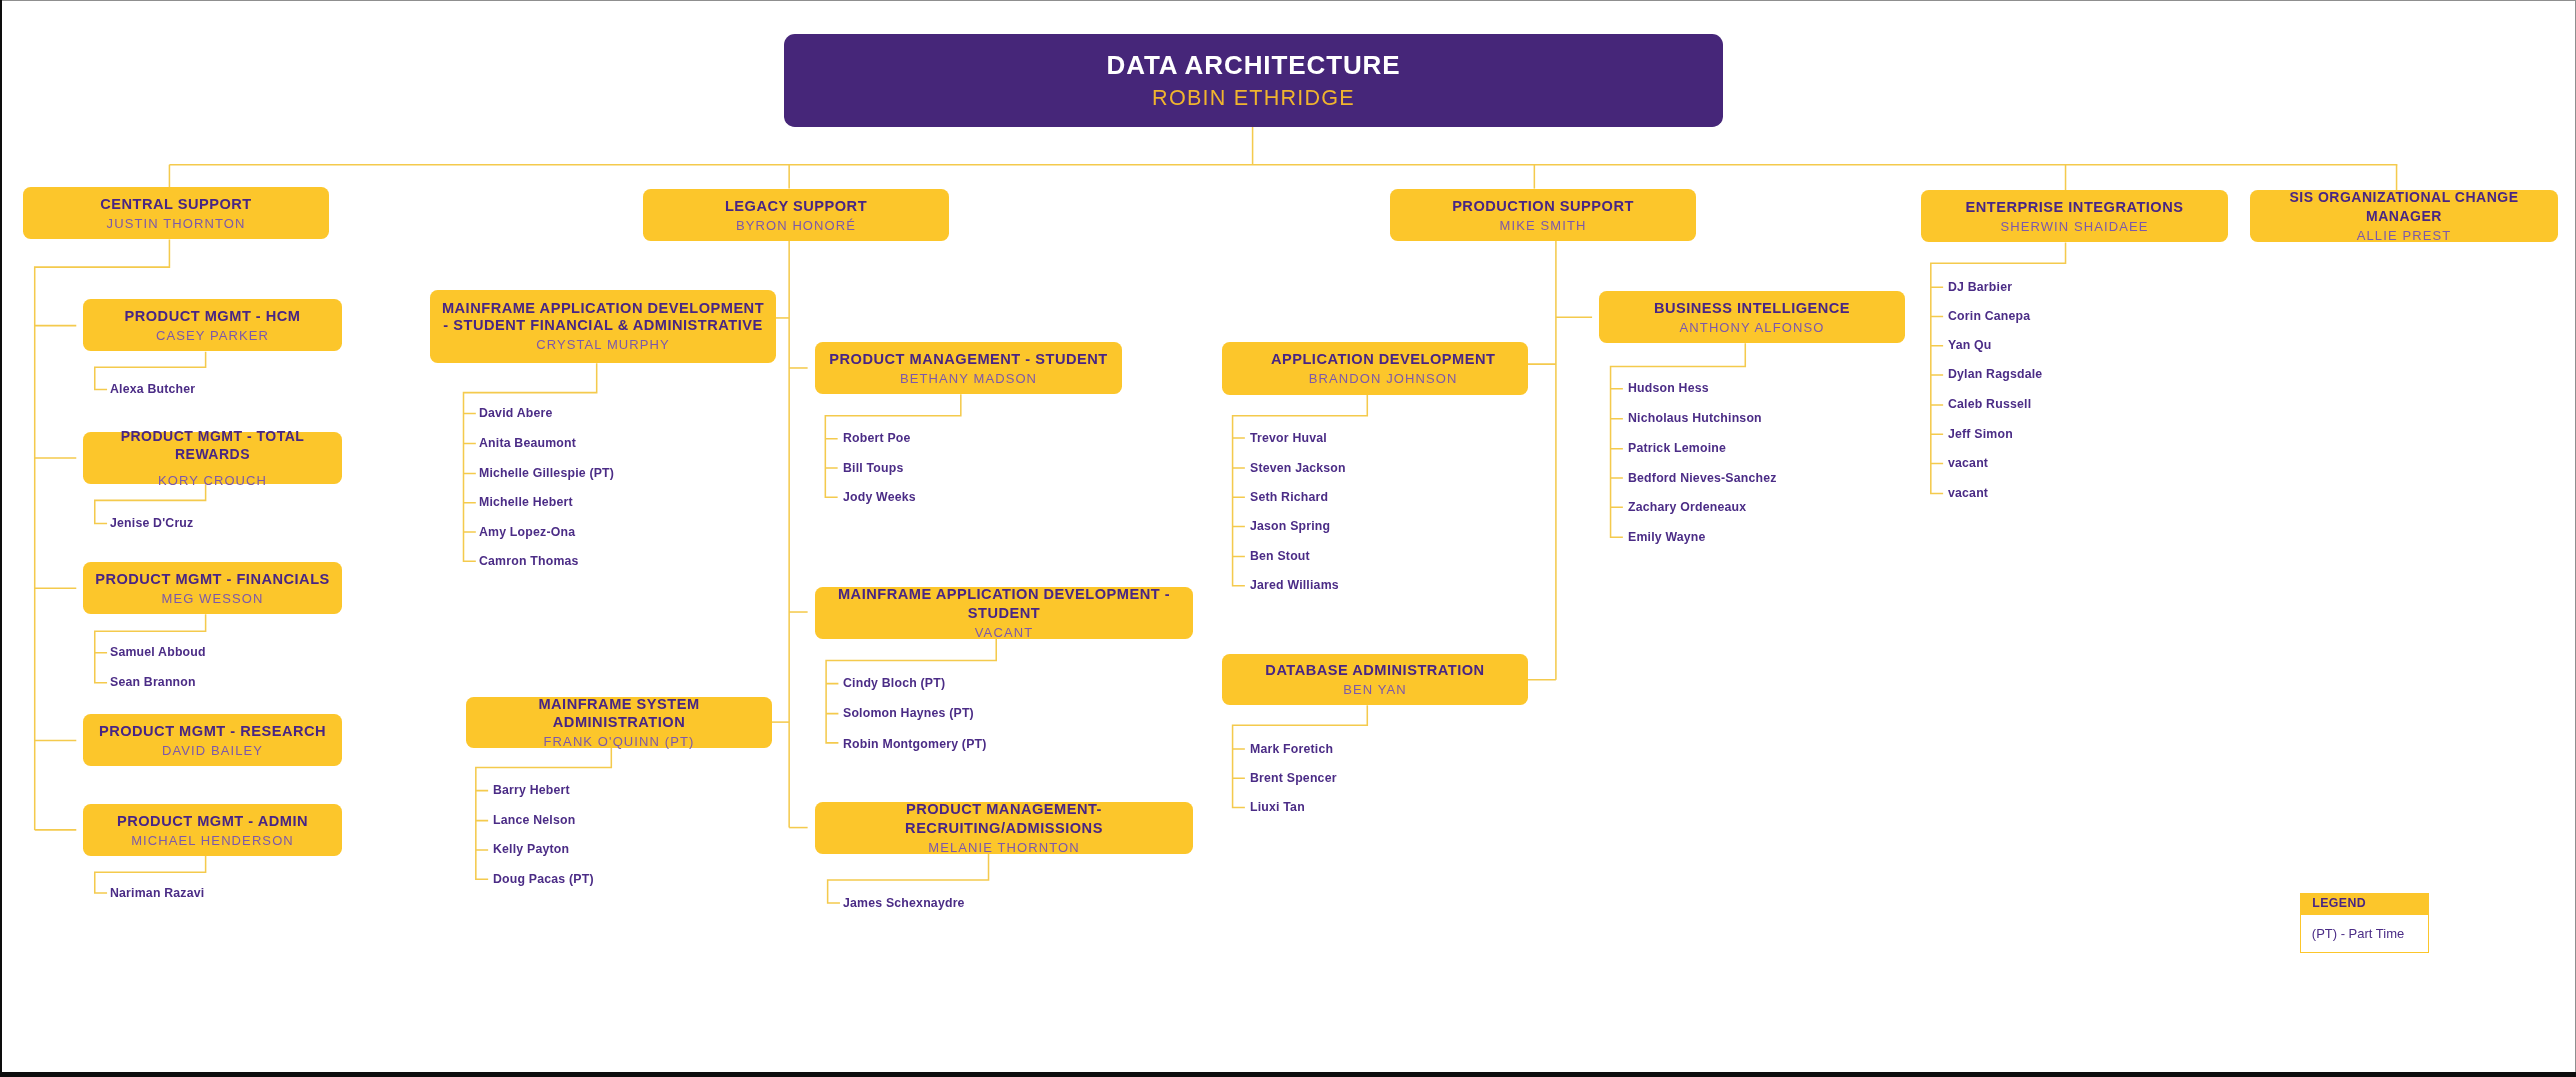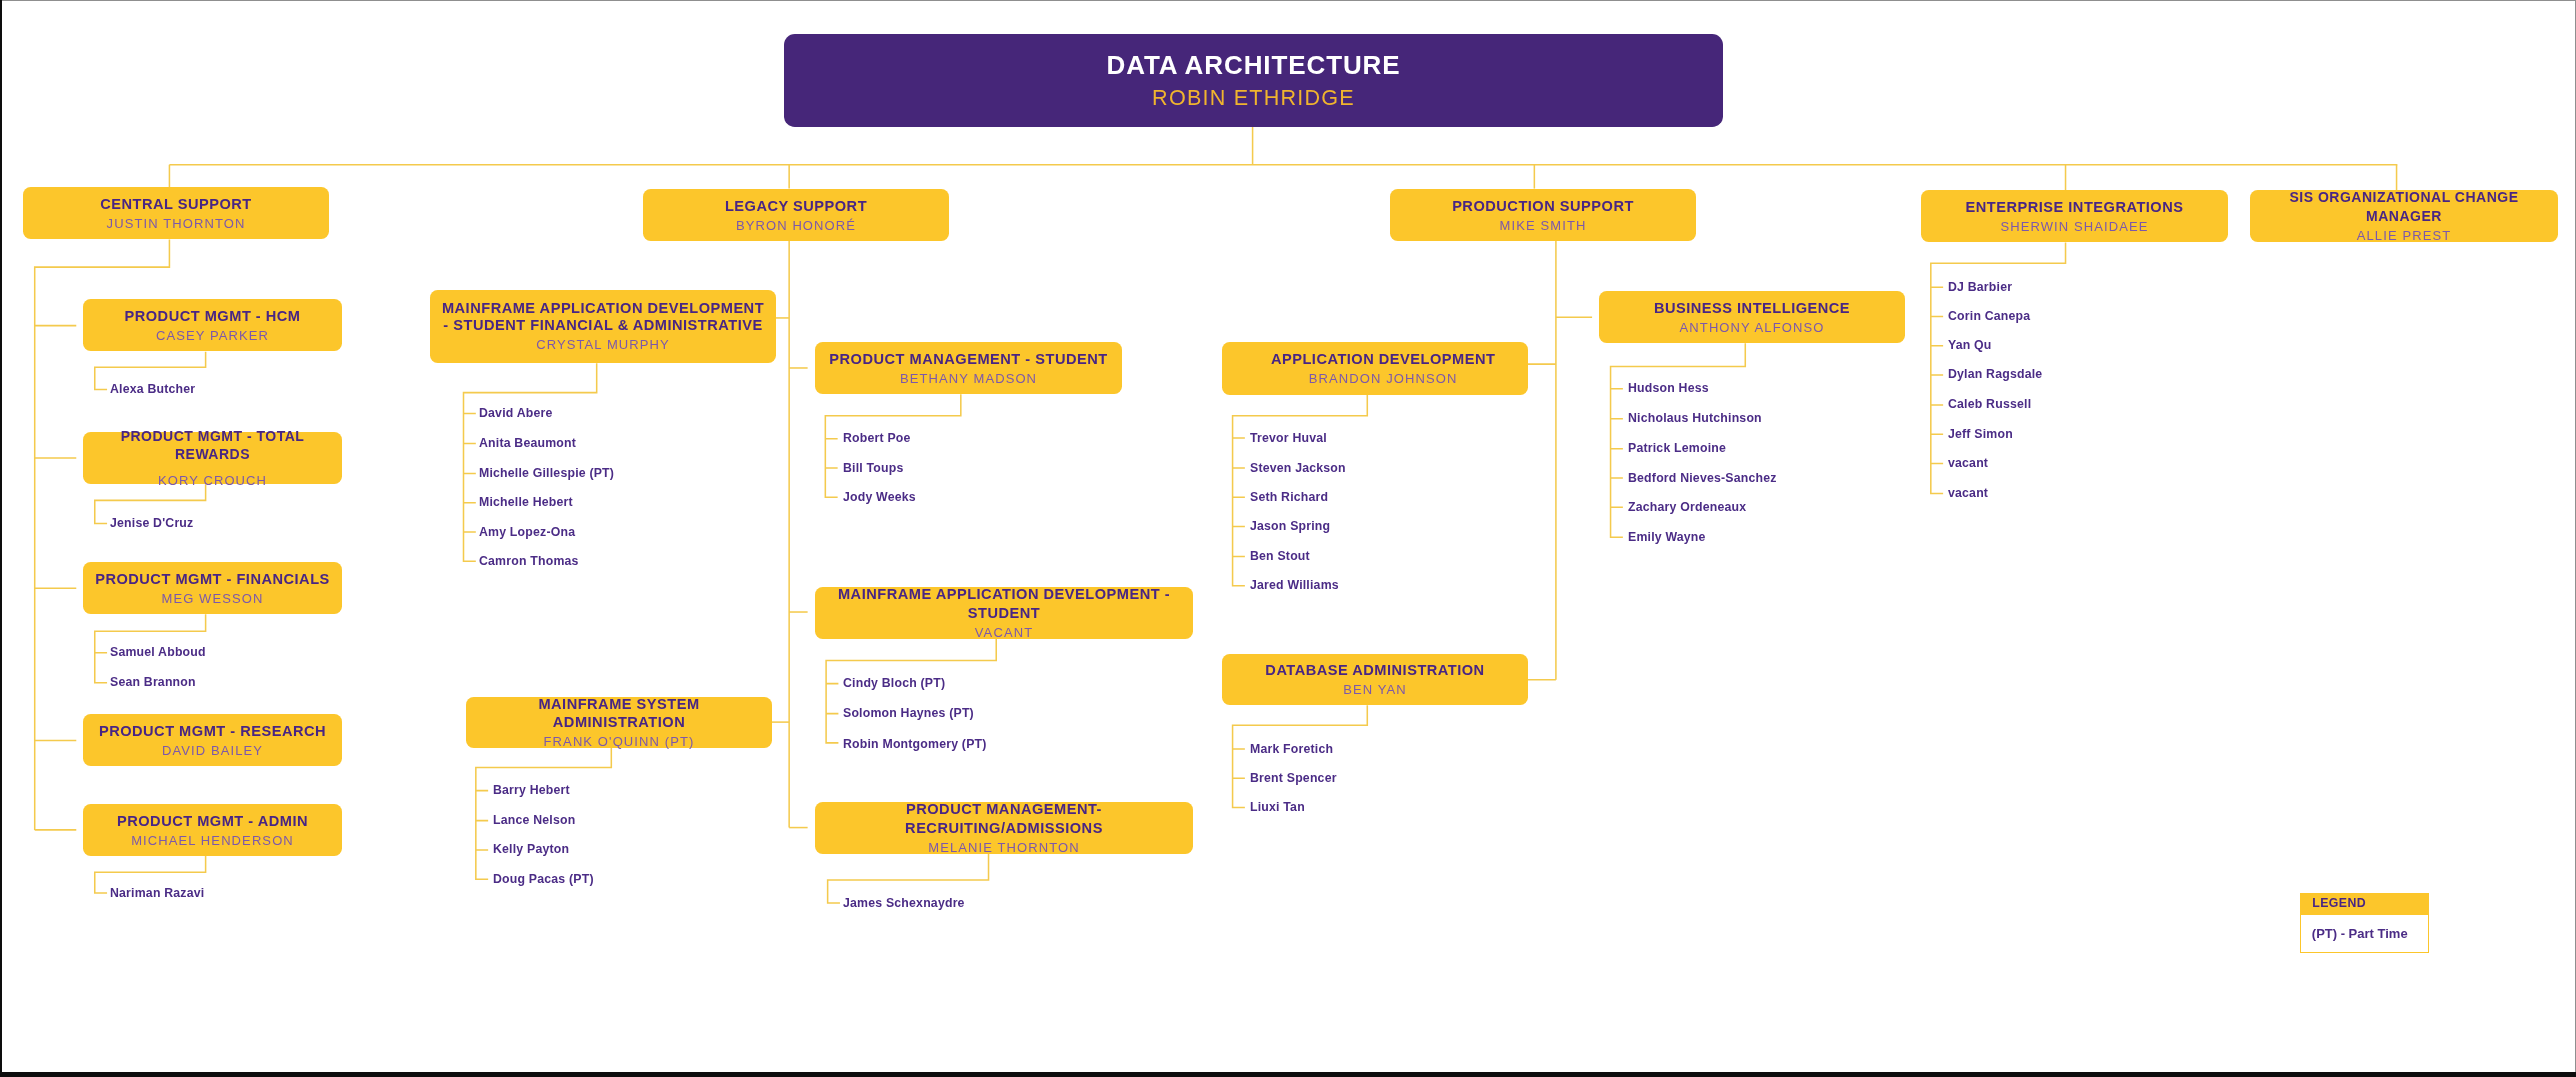--- a/index.html
+++ b/index.html
@@ -35,21 +35,21 @@
     color:#4B2C86;white-space:nowrap;letter-spacing:0.2px;
   }
 
   .legend{position:absolute;width:129px;}
   .legend .lg-head{
     background:#FCC62B;height:21.6px;line-height:21.6px;padding-left:12.3px;
     font-size:12.3px;font-weight:700;color:#482584;letter-spacing:0.4px;
   }
   .legend .lg-body{
     background:#ffffff;border:1.5px solid #FCC62B;border-top:none;height:37px;line-height:37px;
-    padding-left:10.8px;font-size:13px;font-weight:700;color:#4B2C86;white-space:nowrap;
+    padding-left:10.8px;font-size:13px;font-weight:400;color:#4B2C86;white-space:nowrap;
   }
 </style>
 </head>
 <body>
 
 <div class="canvas">
 
   <svg class="connectors" width="2576" height="1077" viewBox="0 0 3346 1399">
     <g stroke="#F4CA4D" stroke-width="2" fill="none">
 

